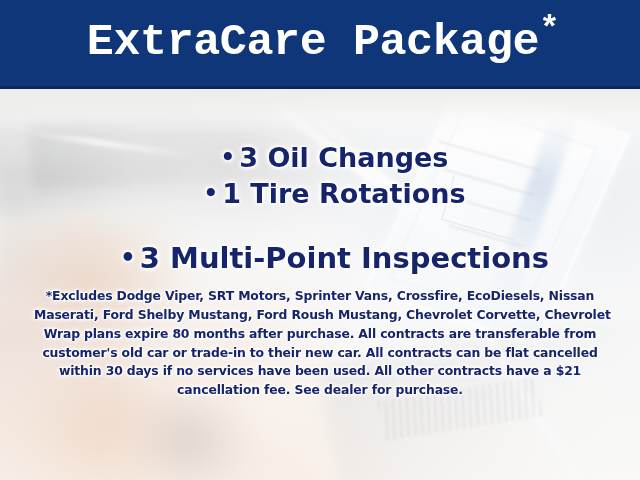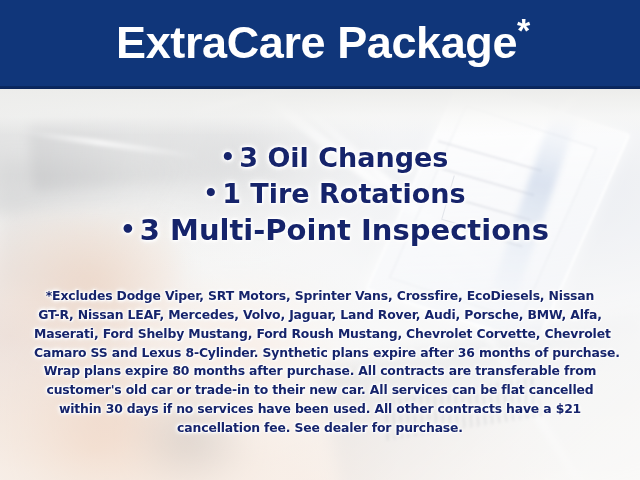--- a/index.html
+++ b/index.html
@@ -176,21 +176,21 @@
     content:"";
     position:absolute;
     left:0; right:0; bottom:0; height:3px;
     background:linear-gradient(180deg, #0b2a63 0%, #0a2458 100%);
   }
   #banner-title {
     position:absolute;
     left:0; right:0; top:20px;
     text-align:center;
     color:#ffffff;
-    font-family:Liberation Sans, sans-serif;
+    font-family:Liberation Mono, monospace;
     font-weight:bold;
     font-size:45px;
     letter-spacing:-0.4px;
     line-height:1;
     white-space:nowrap;
     margin-left:6px;
   }
   #banner-title .asterisk { font-size:34px; vertical-align:super; line-height:0; }
 
   
@@ -208,21 +208,21 @@
     font-weight:bold;
     font-size:27px;
     line-height:1.32;
     white-space:nowrap;
     text-shadow:
        0 0 5px #ffffff, 0 0 5px #ffffff, 0 0 9px #ffffff,
        1px 1px 2px rgba(255,255,255,0.95), -1px -1px 2px rgba(255,255,255,0.95);
   }
   #feature-list li.l0 { font-size:27px; }
   #feature-list li.l1 { font-size:27px; }
-  #feature-list li.l2 { font-size:29px; }
+  #feature-list li.l2 { font-size:29px;margin-top:28px; }
   #feature-list .dot { font-size:0.85em; position:relative; top:-2px; margin-right:4px; }
 
   
   #disclaimer {
     position:absolute;
     left:34px; right:34px; top:287px;
     z-index:6;
     text-align:center;
     color:#16246b;
     font-family:"DejaVu Sans", sans-serif;
@@ -288,22 +288,20 @@
     <li class="l1">
       <span class="dot">•</span><span>1 Tire Rotations</span>
     </li>
     <li class="l2">
       <span class="dot">•</span><span>3 Multi-Point Inspections</span>
     </li>
   </ul>
 
   <div id="disclaimer">
     <span class="dline">*Excludes Dodge Viper, SRT Motors, Sprinter Vans, Crossfire, EcoDiesels, Nissan</span>
-    <span class="dline">GT-R, Nissan LEAF, Mercedes, Volvo, Jaguar, Land Rover, Audi, Porsche, BMW, Alfa,</span>
     <span class="dline">Maserati, Ford Shelby Mustang, Ford Roush Mustang, Chevrolet Corvette, Chevrolet</span>
-    <span class="dline">Camaro SS and Lexus 8-Cylinder. Synthetic plans expire after 36 months of purchase.</span>
     <span class="dline">Wrap plans expire 80 months after purchase. All contracts are transferable from</span>
-    <span class="dline">customer's old car or trade-in to their new car. All services can be flat cancelled</span>
+    <span class="dline">customer's old car or trade-in to their new car. All contracts can be flat cancelled</span>
     <span class="dline">within 30 days if no services have been used. All other contracts have a $21</span>
     <span class="dline">cancellation fee. See dealer for purchase.</span>
   </div>
 
 </div>
 
 </body></html>

